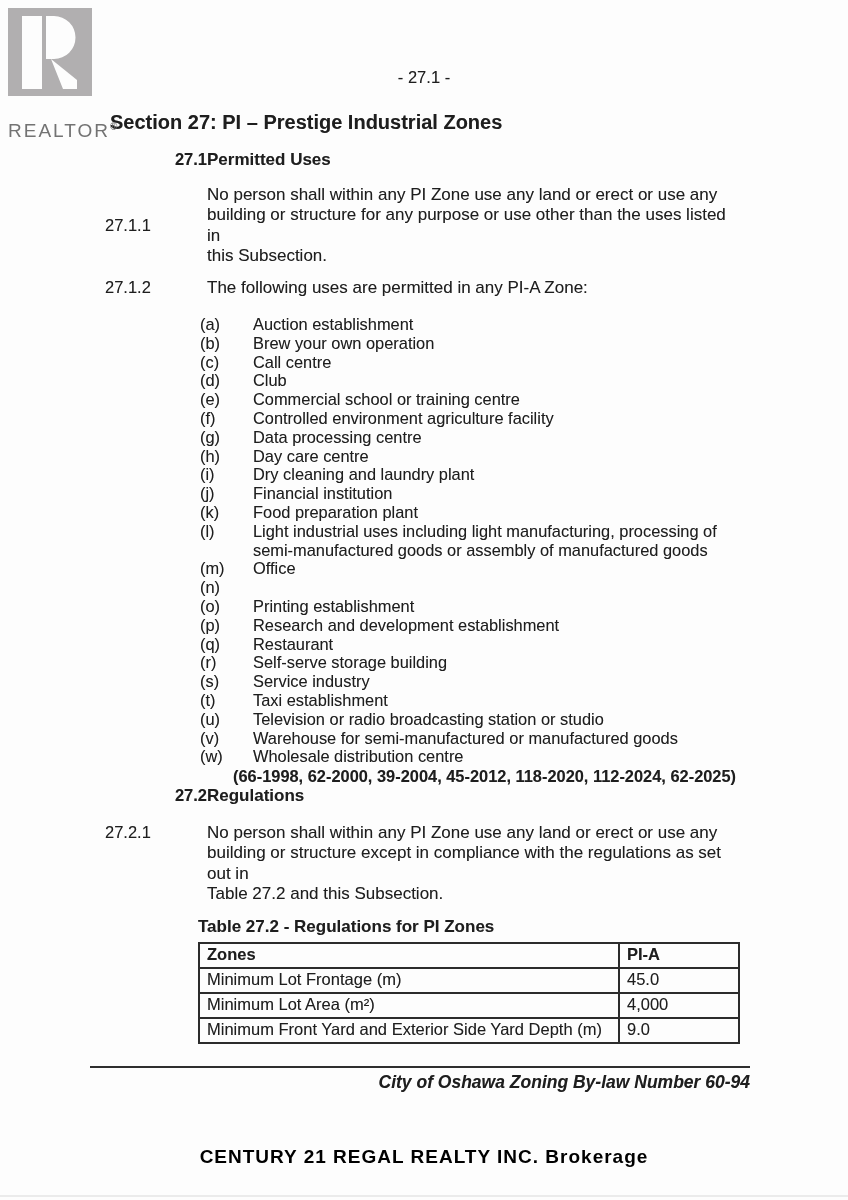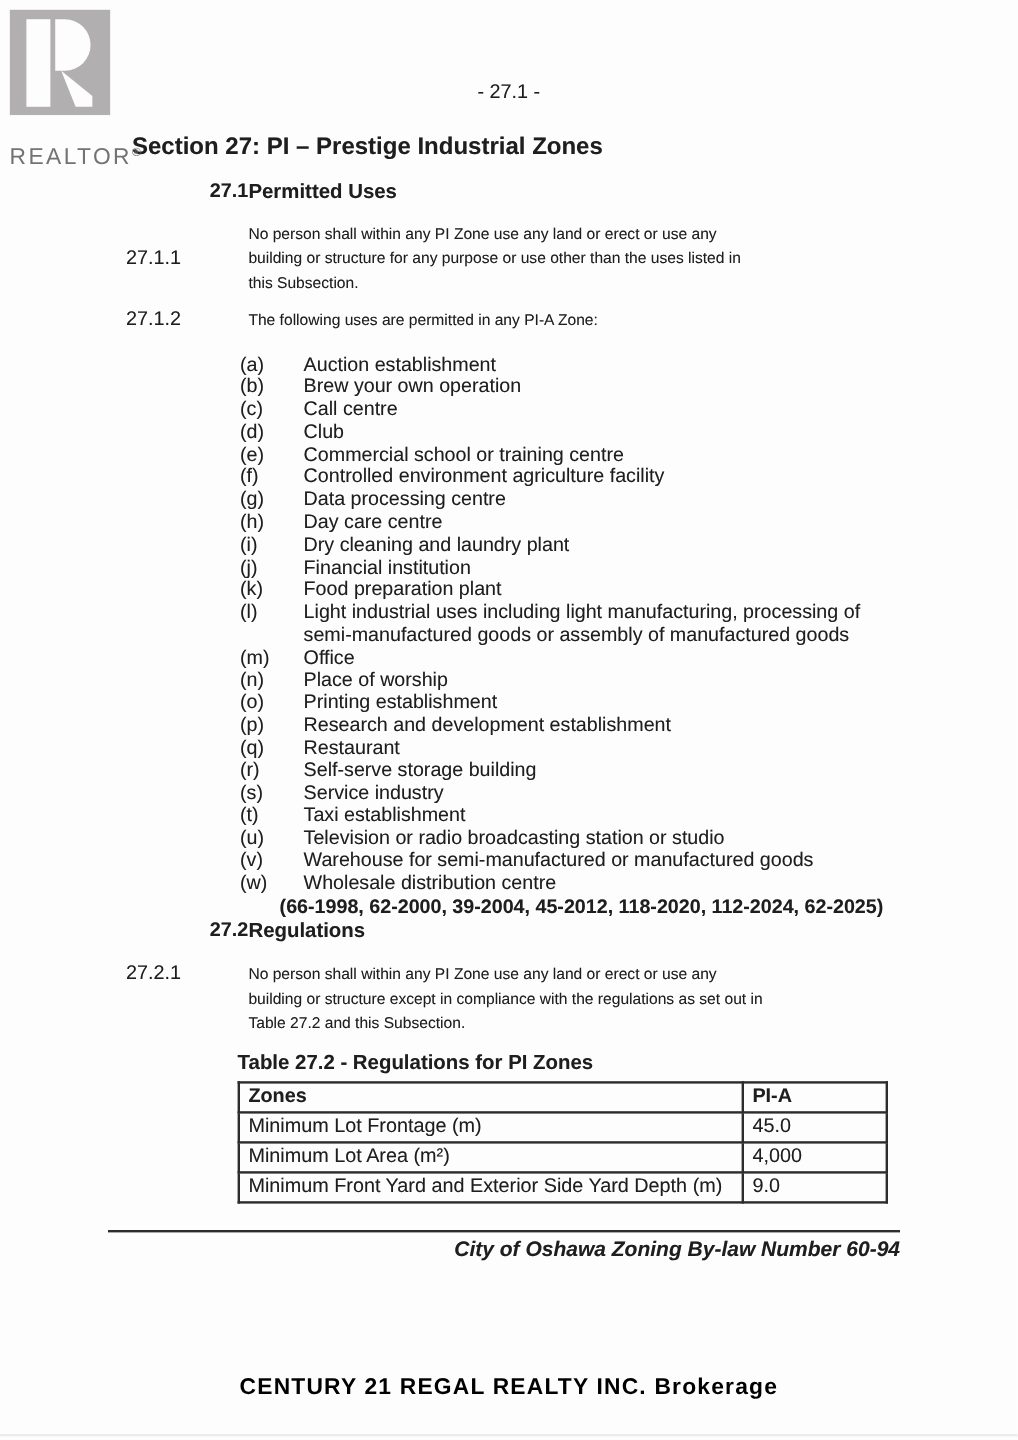--- a/index.html
+++ b/index.html
@@ -21,21 +21,21 @@
   .logo-label sup { font-size: 10px; letter-spacing: 0; }
 
   
   .page-num { text-align: center; font-size: 16.5px; }
   .title { font-size: 20px; font-weight: 700; margin: 24px 0 0 110px; }
 
   
   .row { display: flex; margin-left: 105px; }
   .row .num  { width: 102px; flex: none; font-size: 16.5px; }
   .row .num.bold { font-weight: 700; text-align: right; }
-  .row .content { width: 536px; font-size: 13px; line-height: 20.5px; white-space: pre-line; }
+  .row .content { width: 536px; font-size: 17px; line-height: 20.5px; white-space: pre-line; }
   .row .content.heading { font-weight: 700; font-size: 17px; white-space: normal; }
   .r-s271  { margin-top: 16px; }
   .r-s2711 { margin-top: 14px; align-items: center; }
   .r-s2712 { margin-top: 11px; }
   .r-s272  { }
   .r-s2721 { margin-top: 16px; }
 
   
   .uses { margin: 17px 0 0 200px; }
   .use-row { display: flex; font-size: 16.4px; line-height: 18.8px; }
@@ -157,21 +157,20 @@
         <span class="use-label doc-text">(l)</span>
         <span class="use-text doc-text">Light industrial uses including light manufacturing, processing of
 semi-manufactured goods or assembly of manufactured goods</span>
       </div>
       <div class="use-row">
         <span class="use-label doc-text">(m)</span>
         <span class="use-text doc-text">Office</span>
       </div>
       <div class="use-row">
         <span class="use-label doc-text">(n)</span>
-        <span class="use-text doc-text">Place of worship</span>
       </div>
       <div class="use-row">
         <span class="use-label doc-text">(o)</span>
         <span class="use-text doc-text">Printing establishment</span>
       </div>
       <div class="use-row">
         <span class="use-label doc-text">(p)</span>
         <span class="use-text doc-text">Research and development establishment</span>
       </div>
       <div class="use-row">

